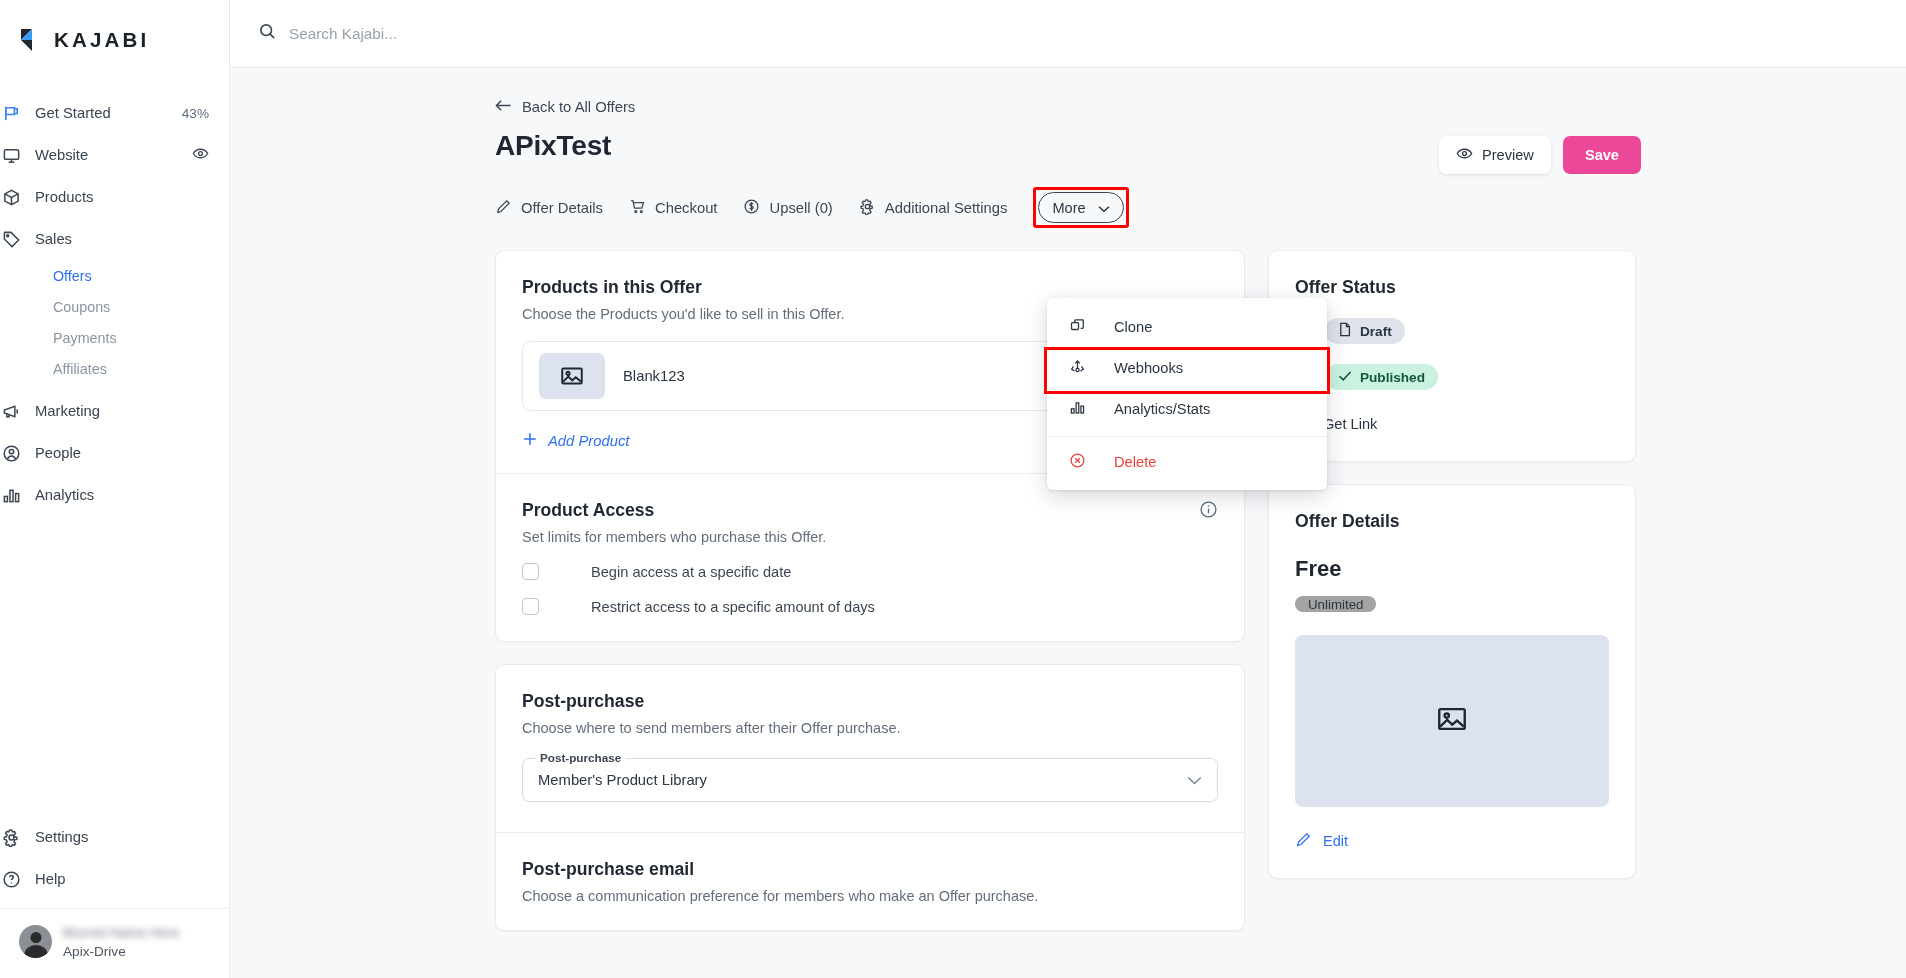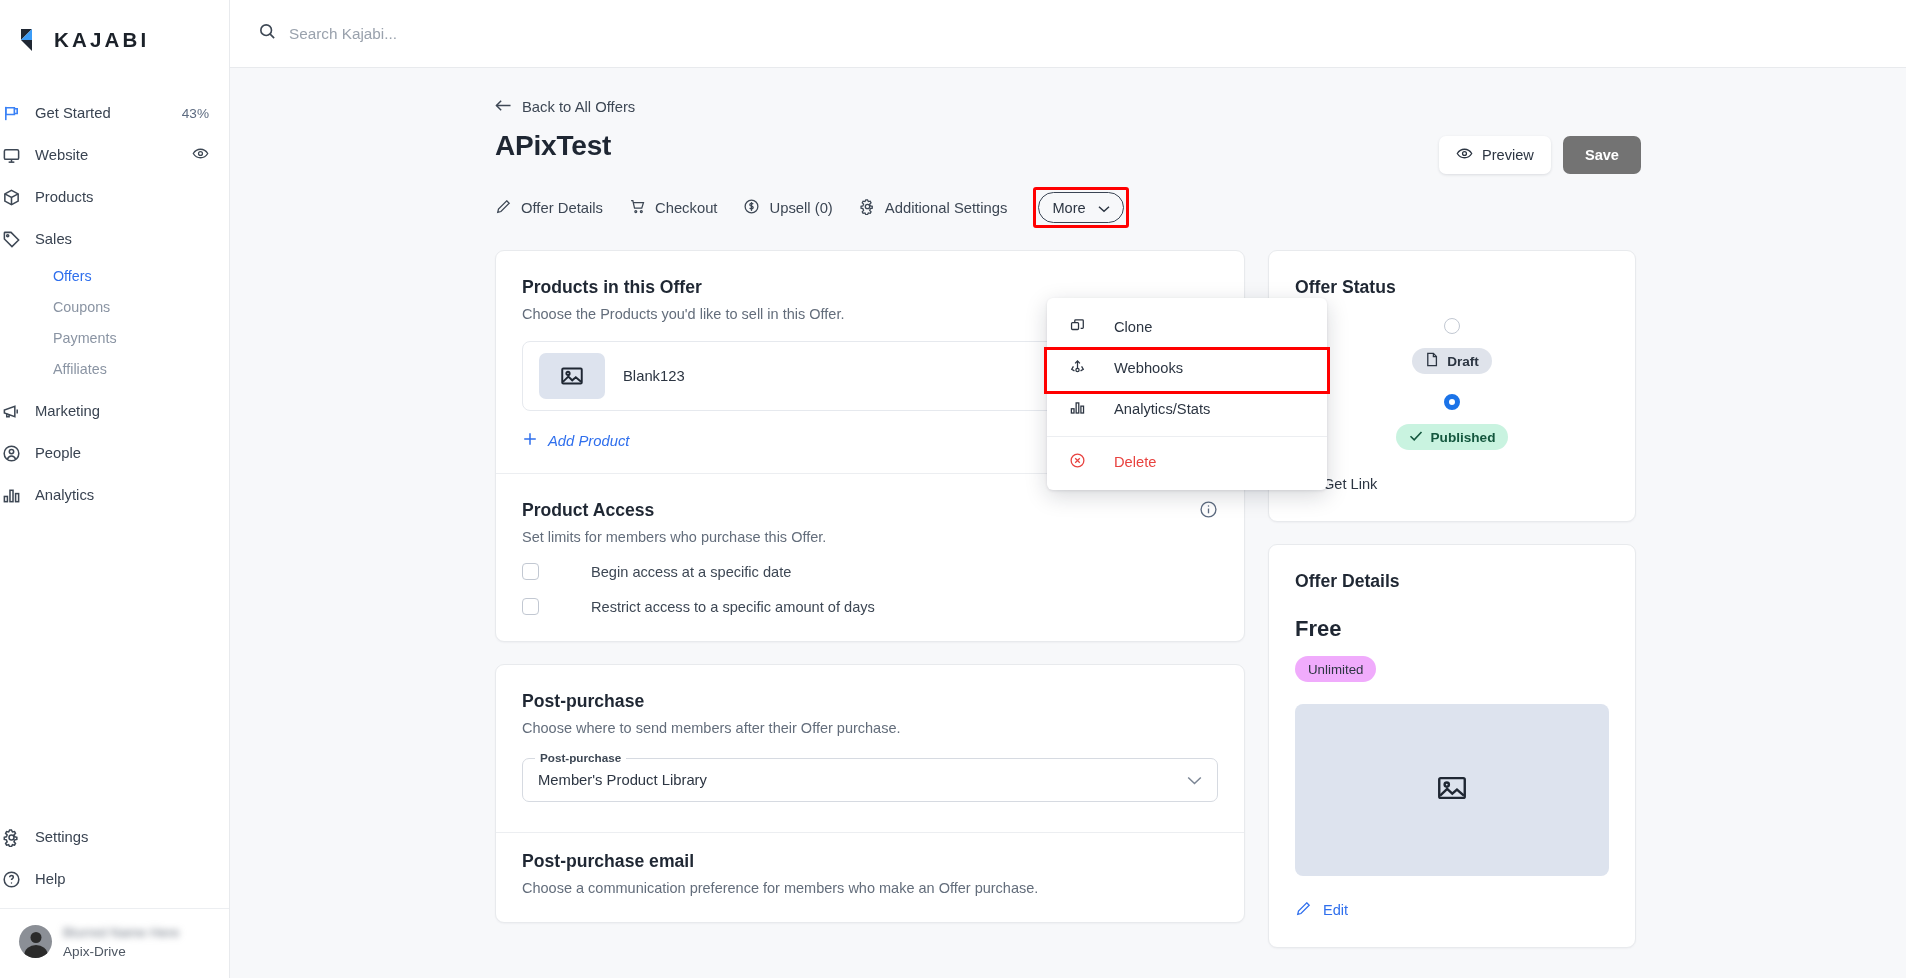--- a/index.html
+++ b/index.html
@@ -91,21 +91,21 @@
 
   .page-head { display: flex; align-items: flex-start; justify-content: space-between; }
   .page-title { font-size: 28px; font-weight: 700; color: #1f2733; letter-spacing: -0.2px; }
   .head-actions { display: flex; gap: 12px; align-items: center; padding-top: 6px; }
   .btn {
     display: inline-flex; align-items: center; gap: 9px;
     height: 38px; padding: 0 17px; border-radius: 7px; font-size: 14.6px;
     cursor: pointer; border: none; font-family: "Liberation Sans", sans-serif;
   }
   .btn-white { background:#fff; color:#2c3542; box-shadow: 0 1px 3px rgba(16,24,40,.12); }
-  .btn-primary { background:#737373; color:#fff; font-weight:600; padding: 0 22px; }
+  .btn-primary { background:#ec4899; color:#fff; font-weight:600; padding: 0 22px; }
 
   
   .tabs { display: flex; align-items: center; gap: 26px; margin-top: 13px; position: relative; }
   .tab {
     display: inline-flex; align-items: center; gap: 9px;
     font-size: 14.8px; color: #3d4754; cursor: pointer; padding: 4px 0;
   }
   .more-wrap { position: relative; }
   .more-hl {
     border: 3px solid #ff0000; border-radius: 3px; padding: 2px;
@@ -179,41 +179,41 @@
     position: relative; margin-top: 22px; border: 1px solid #d6dae1; border-radius: 7px;
     height: 44px; display: flex; align-items: center; padding: 0 15px; cursor: pointer;
   }
   .field-legend {
     position: absolute; top: -8px; left: 12px; background: #fff; padding: 0 5px;
     font-size: 11.7px; color: #3d4754; font-weight: 600;
   }
   .field-val { font-size: 14.8px; color: #2c3542; flex:1; }
 
   
-  .status-row { display: flex; align-items: center; gap: 14px; margin-top: 20px; flex-direction: column; }
+  .status-row { display: flex; align-items: center; gap: 14px; margin-top: 20px; }
   .radio {
     width: 16px; height: 16px; border-radius: 50%; border: 1.5px solid #c2c8d2;
     background: #fff; flex: 0 0 16px;
   }
   .radio.on { border: 5px solid #1b73e8; background: #fff; }
   .pill {
     display: inline-flex; align-items: center; gap: 8px;
     height: 26px; padding: 0 13px; border-radius: 13px; font-size: 13.6px; font-weight: 600;
   }
   .pill-draft { background: #dfe3eb; color: #2c3542; }
   .pill-pub { background: #c9f3e0; color: #14573e; }
   .side-link {
     display: inline-flex; align-items: center; gap: 11px;
     font-size: 14.6px; color: #2c3542; cursor: pointer; margin-top: 24px;
   }
   .side-link.blue { color: #2f6fed; }
   .price { font-size: 22px; font-weight: 700; color: #1f2733; margin-top: 24px; }
   .tag-unl {
-    display:inline-flex; align-items:center; height:26px; padding:0 13px;
-    background:#f0abfc; color:#2c3542; font-size:13.3px; border-radius:13px; margin-top:14px;
+    display:inline-flex; align-items:center; height:16px; padding:0 13px;
+    background:#a3a3a3; color:#2c3542; font-size:13.3px; border-radius:13px; margin-top:14px;
   }
   .img-box {
     margin-top: 22px; height: 172px; border-radius: 8px; background: #dde3ee;
     display: flex; align-items: center; justify-content: center;
   }
 </style>
 </head>
 <body>
 
 <div class="app">
@@ -528,21 +528,21 @@
                   <span class="field-val">Member's Product Library</span>
                   <span>
                     <svg width="15" height="9" viewBox="0 0 15 9" fill="none" stroke="#7b8594" stroke-width="1.5">
                       <path d="M1.2 1.5L7.5 7.5l6.3-6"></path>
                     </svg>
                   </span>
                 </div>
 
                 <div class="divider" style="margin-top:30px"></div>
 
-                <div style="margin-top:18px">
+                <div style="margin-top:26px">
                   <div class="sec-title">Post-purchase email</div>
                   <div class="sec-sub">Choose a communication preference for members who make an Offer purchase.</div>
                 </div>
               </div>
             </div>
           </div>
 
           <div class="col-side">
 
             <div class="card">

